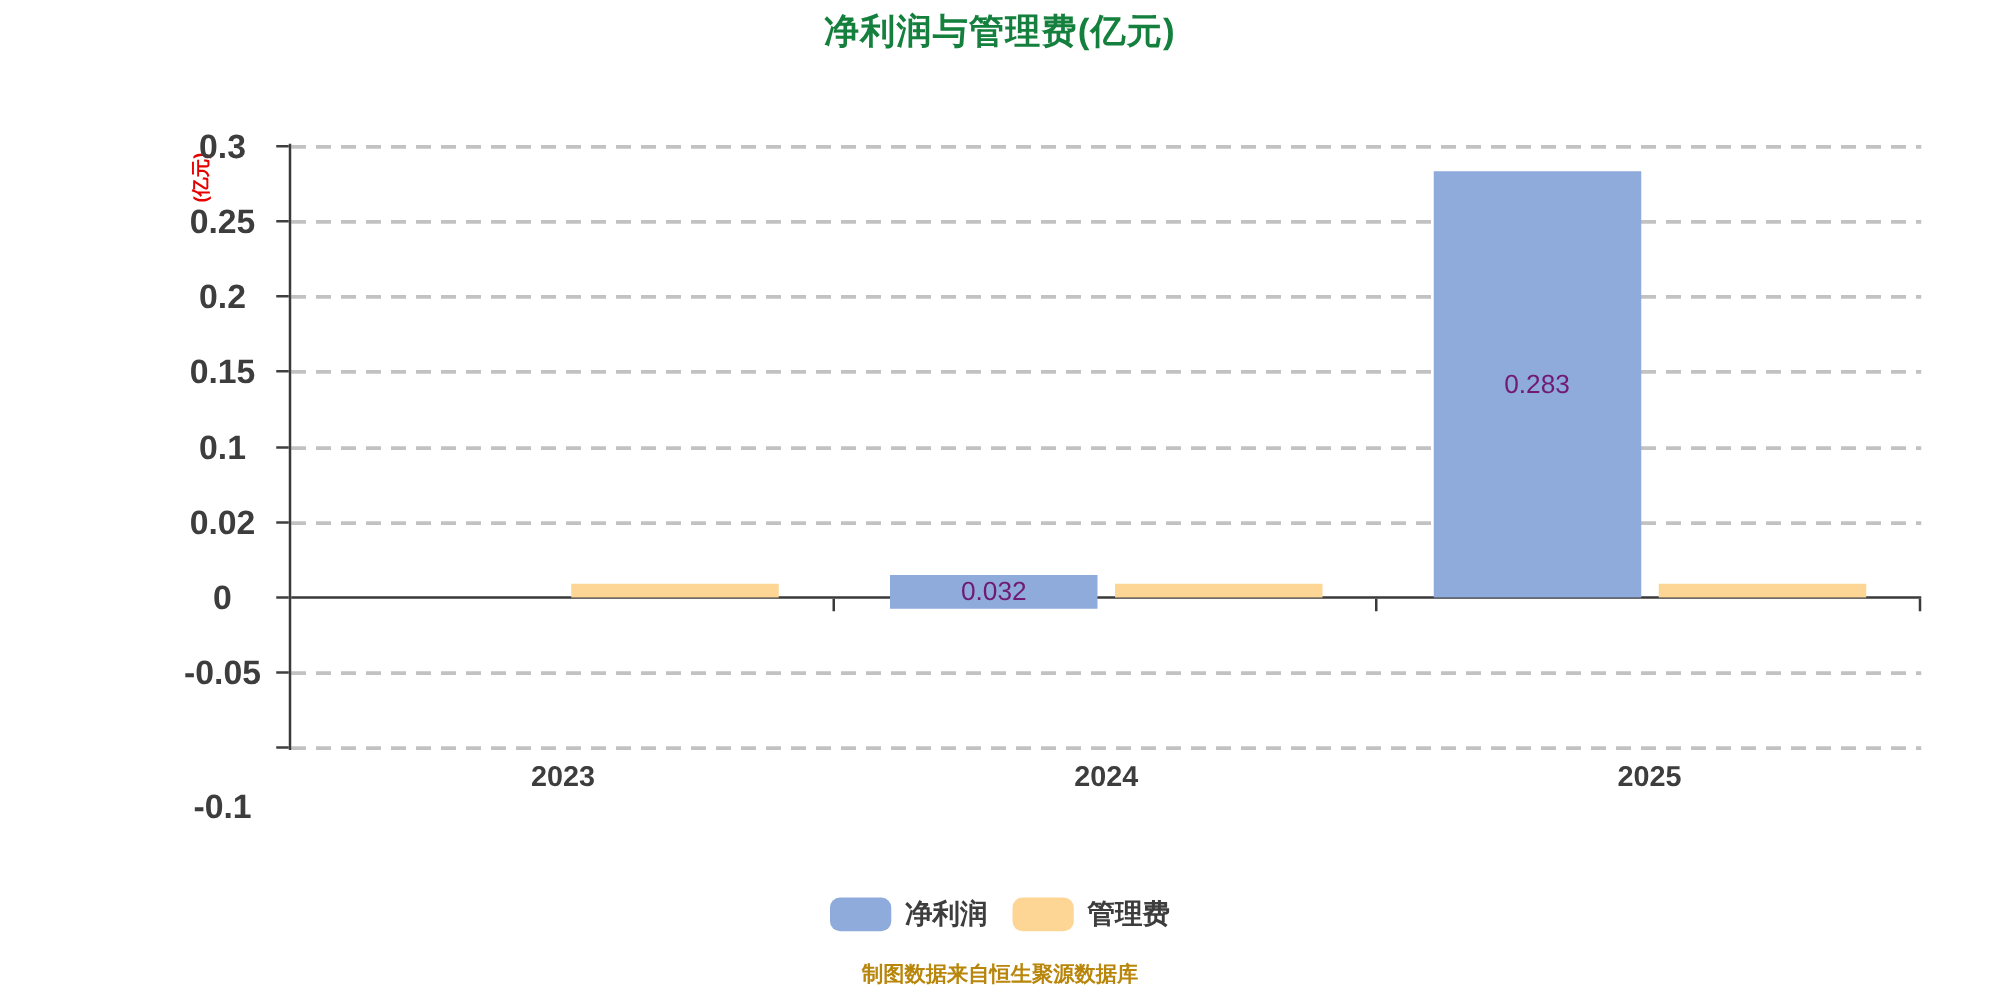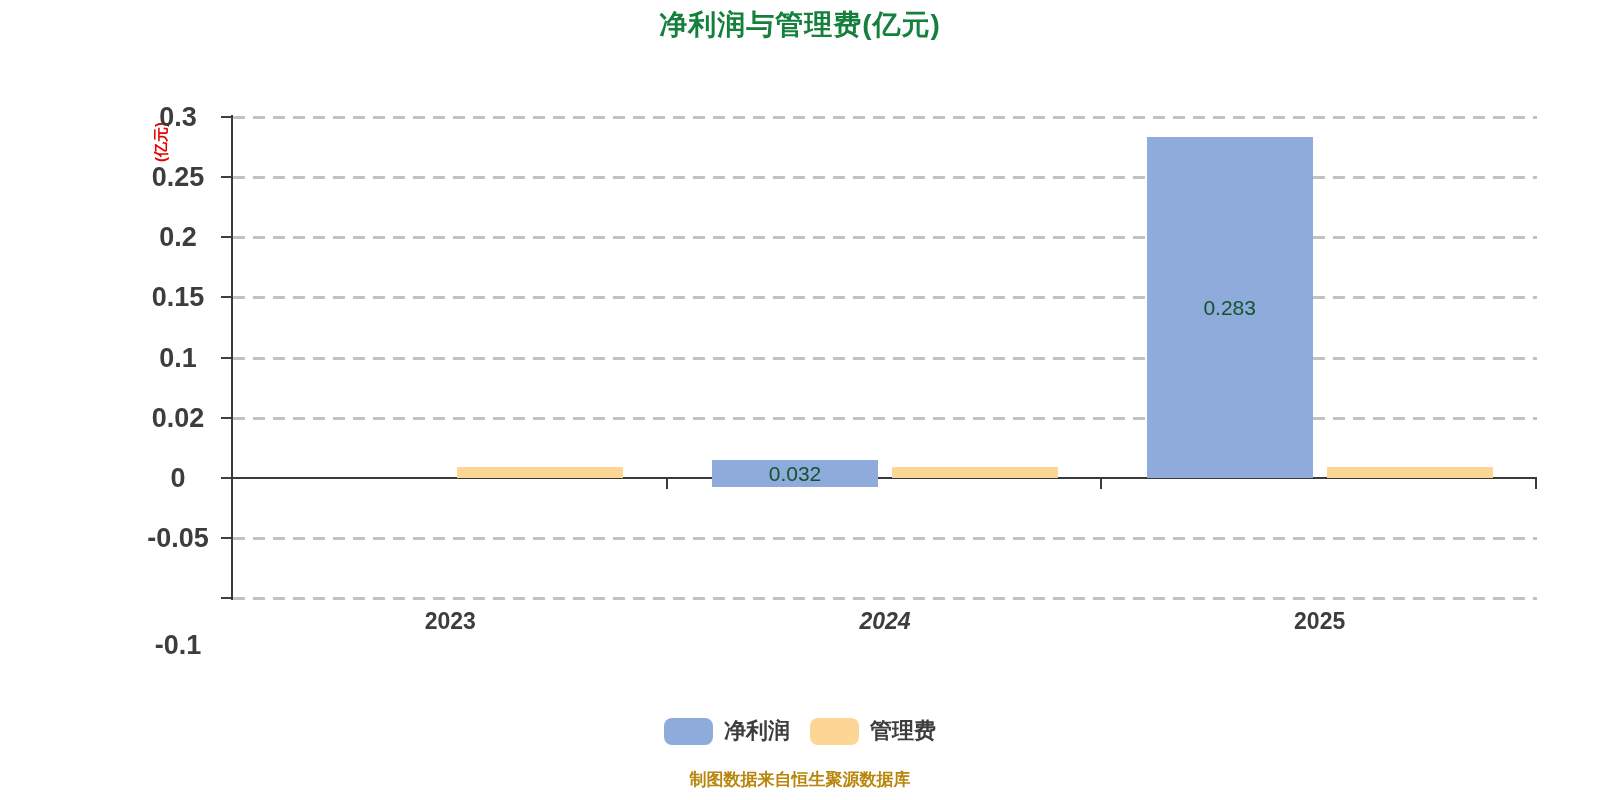--- a/index.html
+++ b/index.html
@@ -27,21 +27,21 @@
   .ytick-label{
     position:absolute;width:80px;text-align:center;
     font-size:27px;font-weight:600;color:#3d3d3d;line-height:24px;
   }
   .xtick-label{
     position:absolute;width:160px;text-align:center;
     font-size:23px;font-weight:600;color:#3d3d3d;
   }
   .bar{position:absolute;display:flex;align-items:center;justify-content:center;}
   .bar-label{
-    font-size:21px;font-weight:400;color:#14532d;white-space:nowrap;
+    font-size:21px;font-weight:400;color:#701a75;white-space:nowrap;
   }
   .legend{
     position:absolute;top:716px;left:0;width:1600px;
     display:flex;justify-content:center;align-items:center;gap:20px;
   }
   .legend-item{display:flex;align-items:center;gap:11px;cursor:pointer;}
   .legend-swatch{width:49px;height:27px;border-radius:8px;}
   .legend-label{font-size:22px;font-weight:700;color:#3d3d3d;}
   .footer-note{
     position:absolute;top:768px;left:0;width:1600px;text-align:center;
@@ -79,21 +79,21 @@
       <div class="ytick" style="left: 221px; top: 477px;"></div>
       <div class="ytick-label" style="left: 138px; top: 466px;">0</div>
       <div class="ytick" style="left: 221px; top: 537.2px;"></div>
       <div class="ytick-label" style="left: 138px; top: 526.2px;">-0.05</div>
       <div class="ytick" style="left: 221px; top: 597.4px;"></div>
       <div class="ytick-label" style="left: 138px; top: 586.4px; margin-top: 47px;">-0.1</div>
       <div class="zero-line" style="left: 233px; width: 1304px; top: 477px;"></div>
       <div class="xtick" style="left: 665.667px; top: 479px;"></div>
       <div class="xtick-label" style="left: 370.333px; top: 608px;">2023</div>
       <div class="xtick" style="left: 1100.33px; top: 479px;"></div>
-      <div class="xtick-label" style="left: 805px; top: 608px; font-style: italic;">2024</div>
+      <div class="xtick-label" style="left: 805px; top: 608px;">2024</div>
       <div class="xtick" style="left: 1535px; top: 479px;"></div>
       <div class="xtick-label" style="left: 1239.67px; top: 608px;">2025</div>
       <div class="bar" style="left: 712px; top: 460px; width: 166px; height: 27px; background: rgb(142, 171, 219);">
         <span class="bar-label">0.032</span>
       </div>
       <div class="bar" style="left: 1146.67px; top: 137.268px; width: 166px; height: 340.732px; background: rgb(142, 171, 219);">
         <span class="bar-label">0.283</span>
       </div>
       <div class="bar" style="left: 457.333px; top: 467.164px; width: 166px; height: 10.836px; background: rgb(253, 214, 149);"></div>
       <div class="bar" style="left: 892px; top: 467.164px; width: 166px; height: 10.836px; background: rgb(253, 214, 149);"></div>

